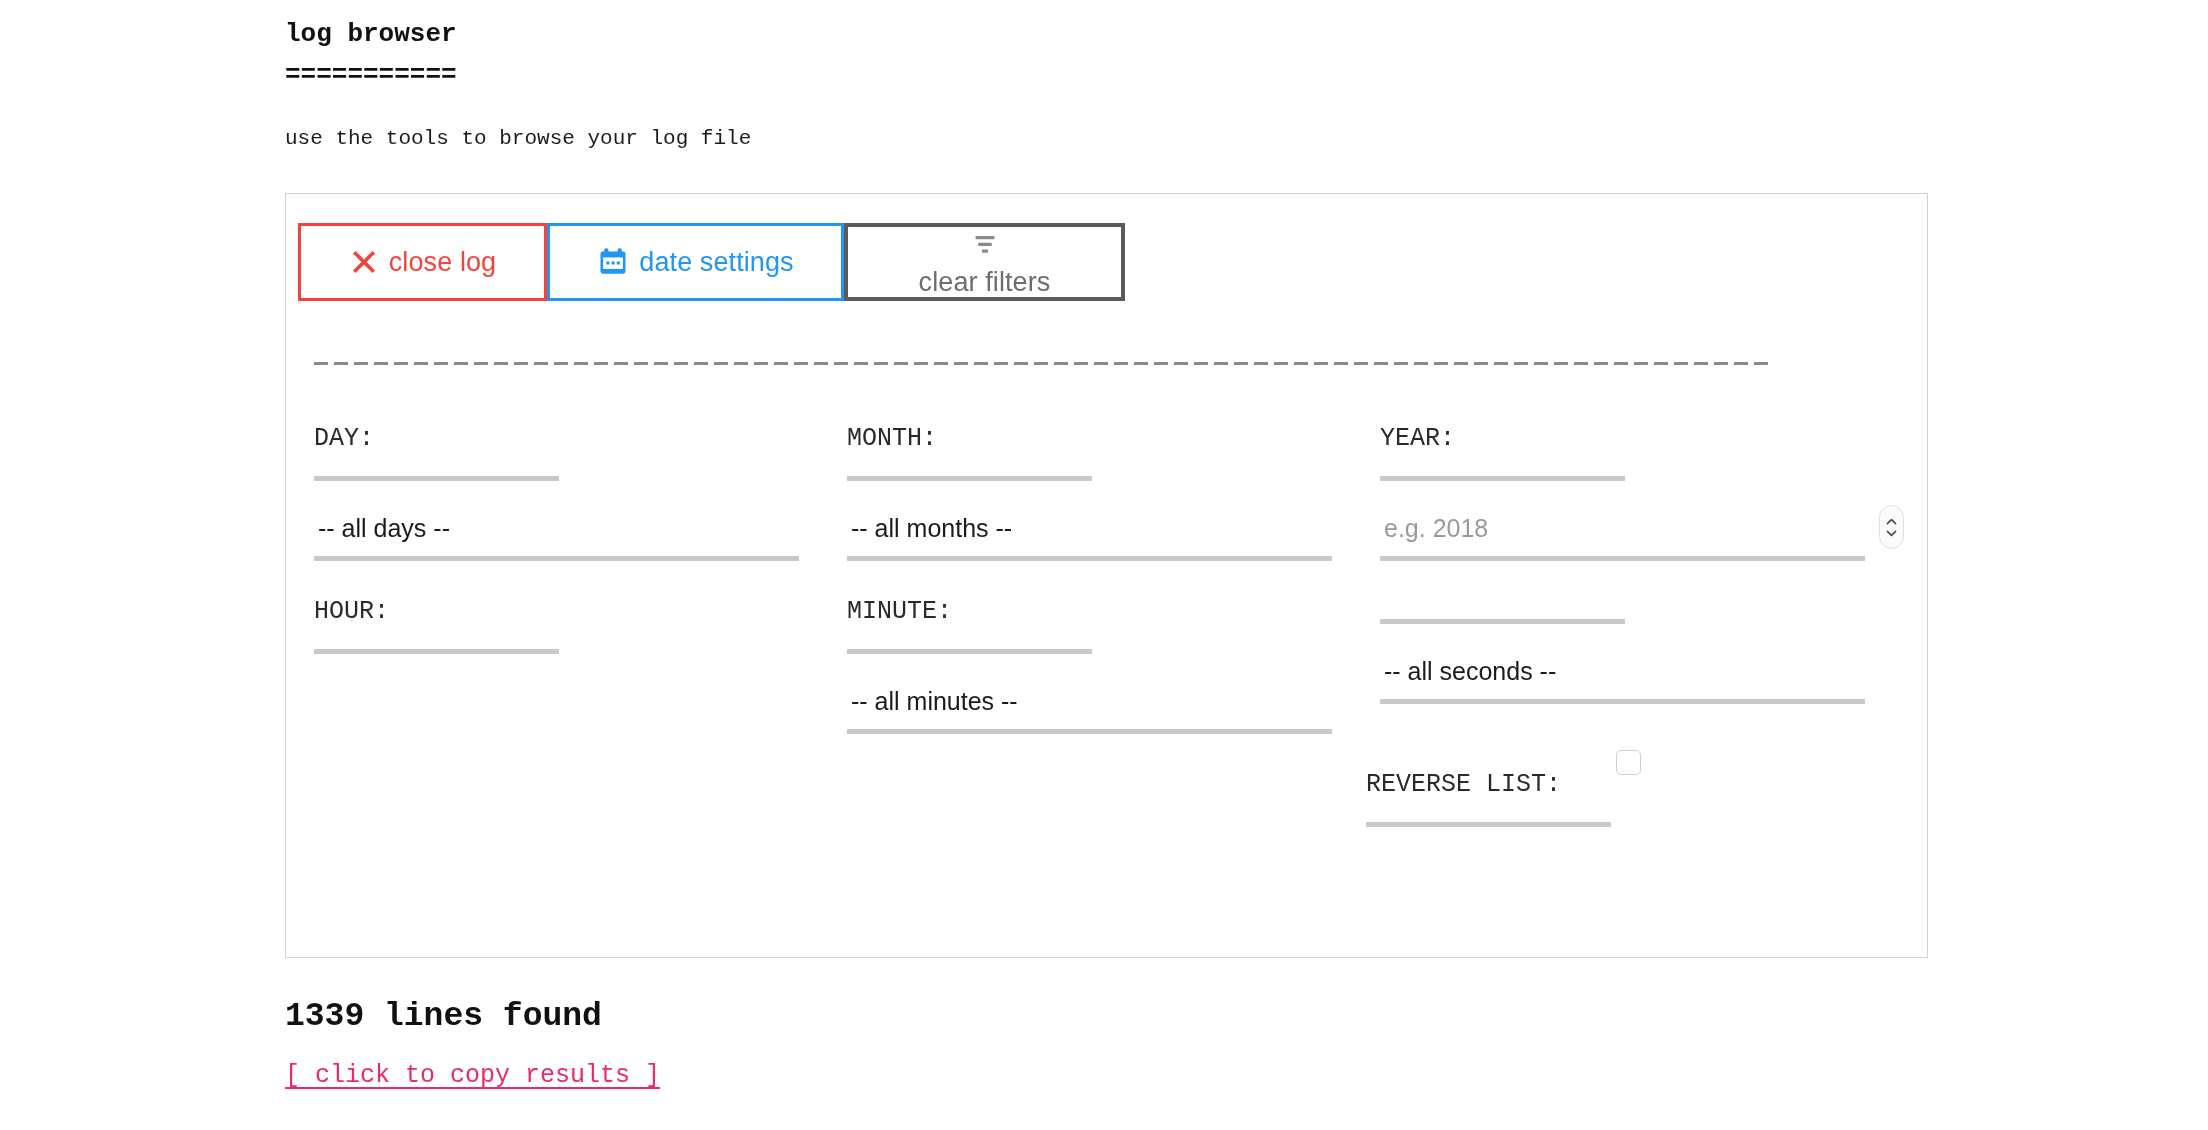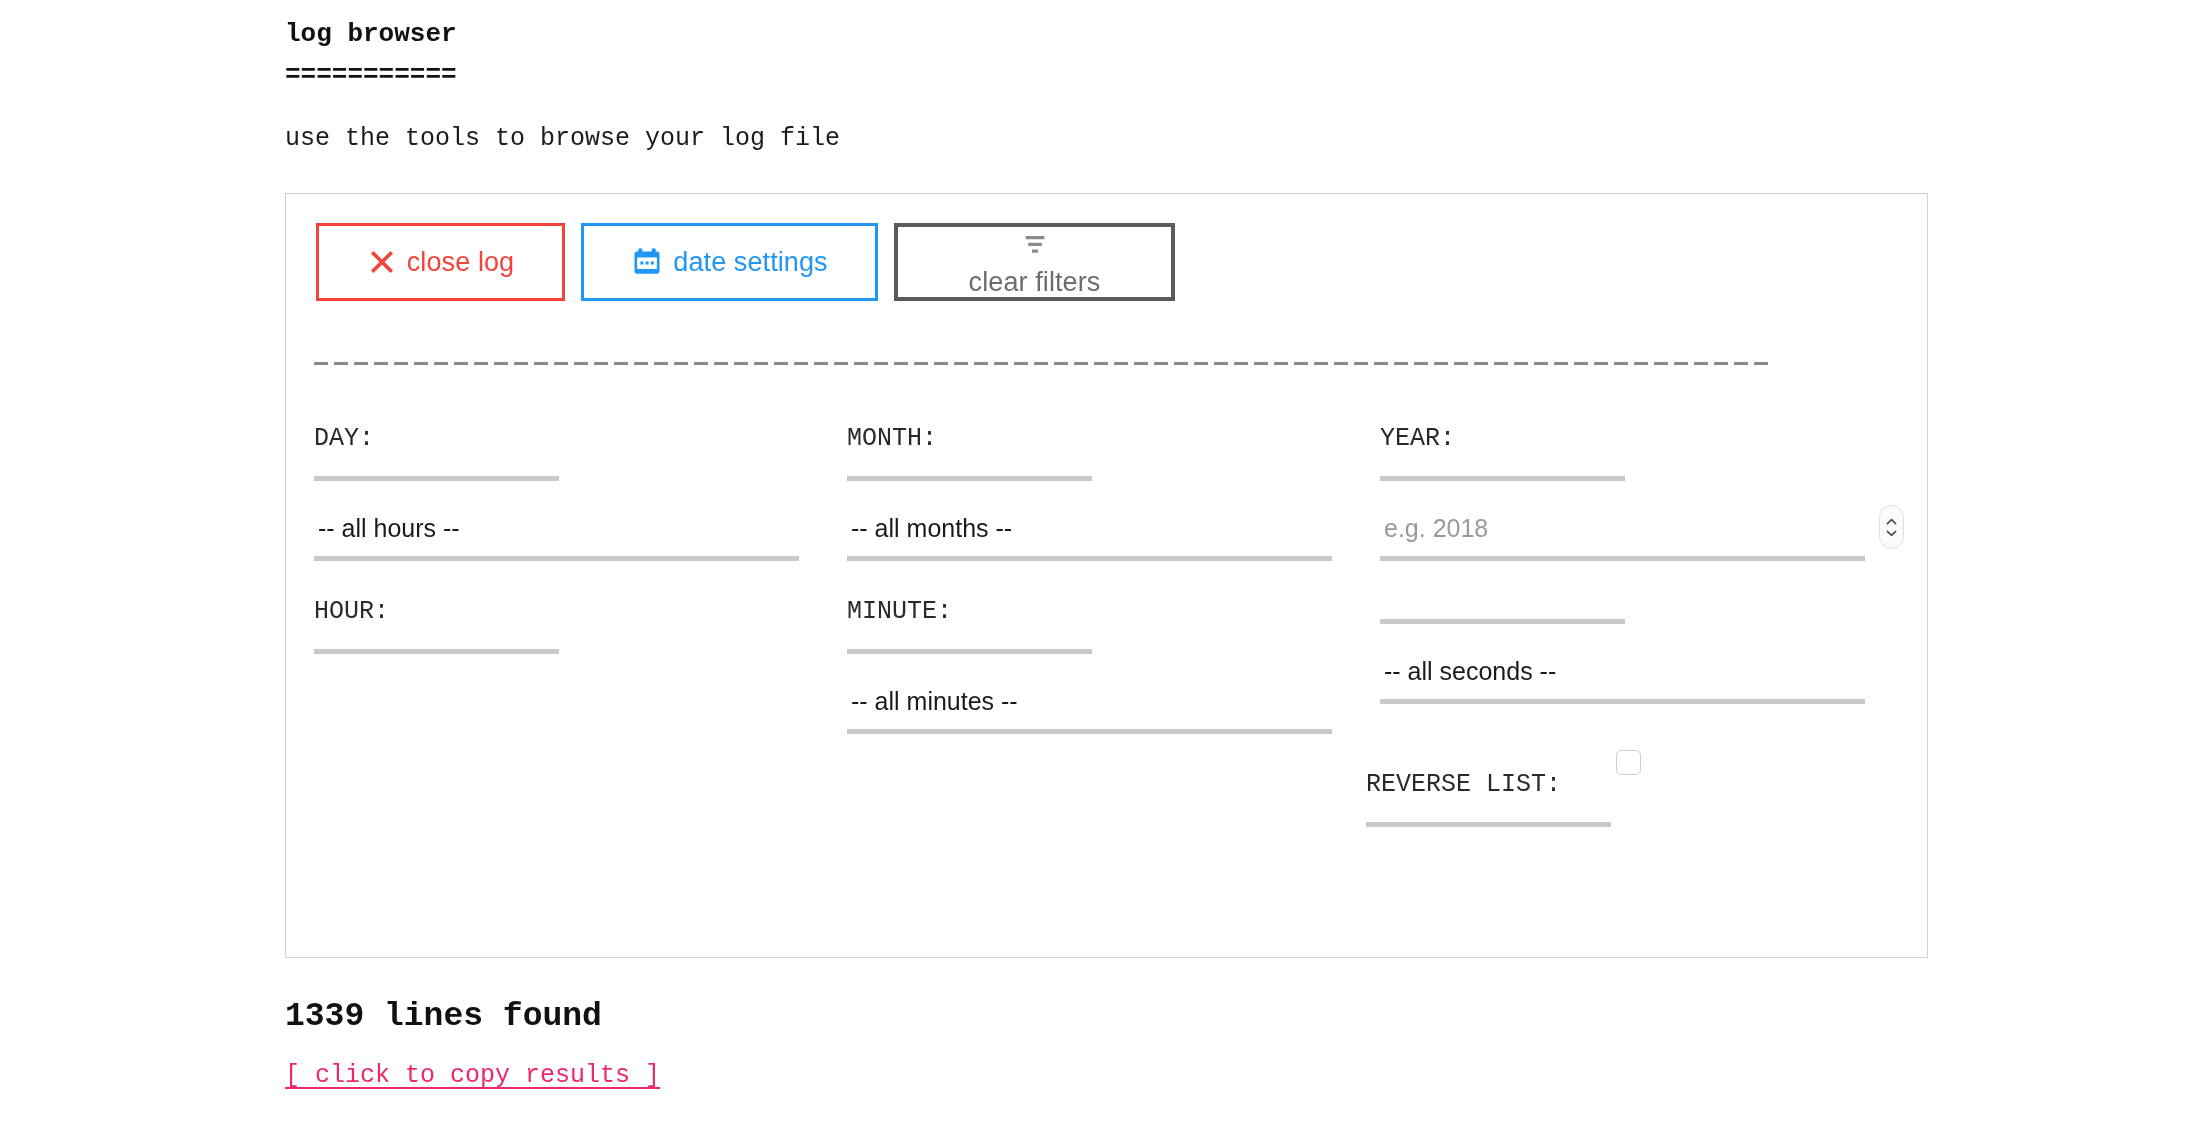--- a/index.html
+++ b/index.html
@@ -43,46 +43,45 @@
     font-weight: bold;
     font-size: 26px;
     line-height: 30px;
     color: #111111;
     margin: 10px 0 0 0;
     letter-spacing: 0px;
   }
   .subtitle {
     font-family: "Liberation Mono", "DejaVu Sans Mono", monospace;
     font-weight: normal;
-    font-size: 25px;
+    font-size: 21px;
     line-height: 32px;
     color: #1c1c1c;
     margin: 33px 0 0 0;
     letter-spacing: 0px;
   }
 
   
   .panel {
     position: absolute;
     left: 285px;
     top: 193px;
     width: 1643px;
     height: 765px;
     border: 1px solid #d2d2d2;
     background: #ffffff;
   }
 
   
   .toolbar {
     position: absolute;
-    left: 30px;
+    left: 12px;
     top: 29px;
     display: flex;
     align-items: flex-start;
-    gap: 16px;
   }
   .btn {
     display: flex;
     align-items: center;
     justify-content: center;
     gap: 10px;
     height: 78px;
     padding: 0 26px;
     background: #ffffff;
     border-style: solid;
@@ -316,21 +315,21 @@
     <div class="divider"></div>
 
     <div class="grid">
 
       <div class="row row1">
 
         <div class="col col-a">
           <div class="field-label">DAY:</div>
           <div class="label-underline"></div>
           <div class="control">
-            <div class="control-value">-- all hours --</div>
+            <div class="control-value">-- all days --</div>
             <div class="control-underline uw-a"></div>
           </div>
         </div>
 
         <div class="col col-b">
           <div class="field-label">MONTH:</div>
           <div class="label-underline"></div>
           <div class="control">
             <div class="control-value">-- all months --</div>
             <div class="control-underline uw-b"></div>

